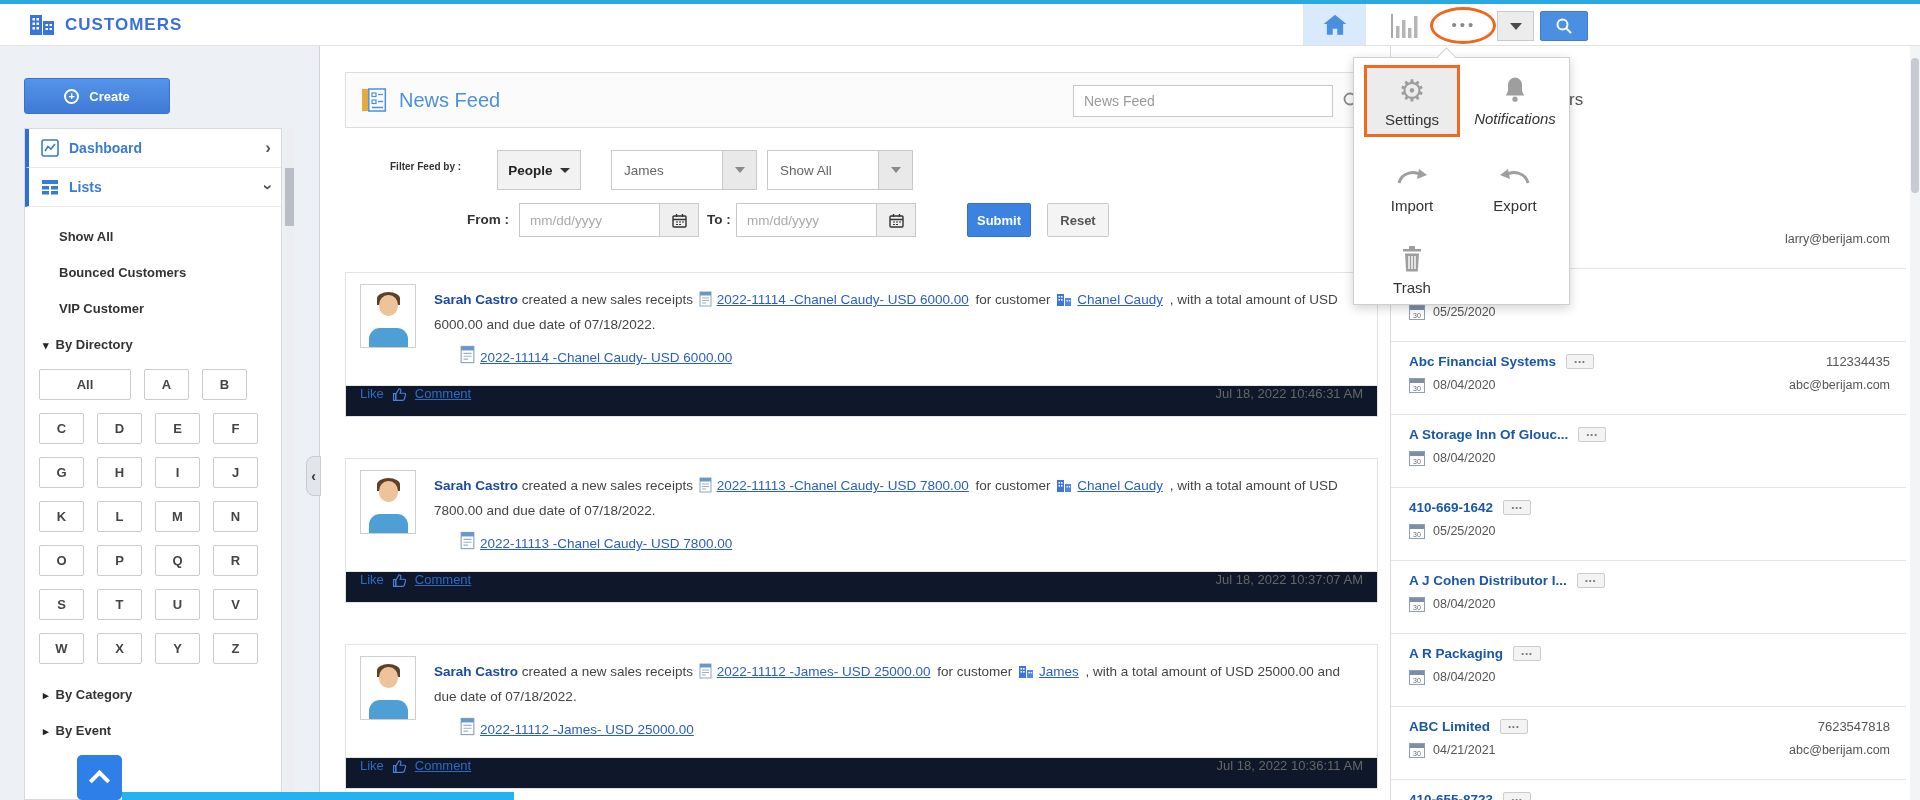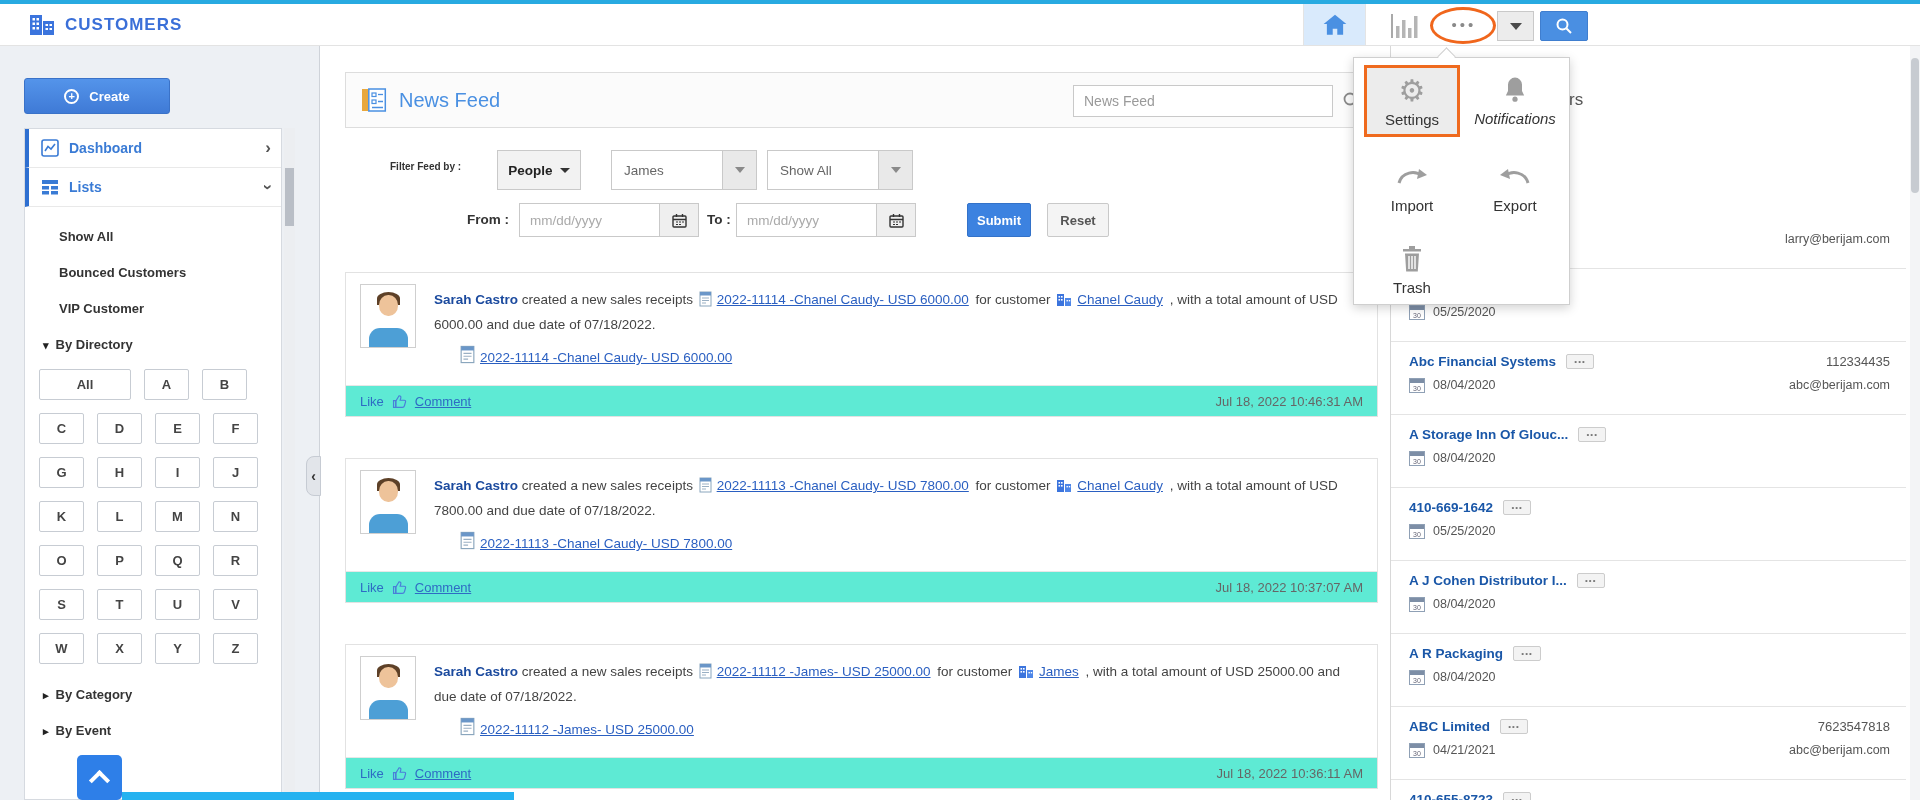--- a/index.html
+++ b/index.html
@@ -89,21 +89,21 @@
 .card-body { display:flex; padding:11px 14px 6px; }
 .avatar { width:56px; height:64px; border:1px solid #cfcfcf; background:#fff; position:relative; overflow:hidden; flex:none; }
 .avatar .hair { position:absolute; top:7px; left:16px; width:23px; height:13px; background:#5d4027; border-radius:50% 50% 0 0; }
 .avatar .head { position:absolute; top:10px; left:18px; width:19px; height:21px; background:#eec39a; border-radius:48%; }
 .avatar .bodyp { position:absolute; bottom:0; left:8px; width:39px; height:19px; background:#4d9fd6; border-radius:11px 11px 0 0; }
 .card-text { margin-left:18px; font-size:13.5px; color:#444; line-height:22px; padding-top:5px; flex:1; }
 .fname { color:#1b4a9e; font-weight:bold; }
 .flink { color:#2a5fc1; text-decoration:underline; padding:0 3px; cursor:pointer; }
 .icg { display:inline-block; vertical-align:-3px; margin:0 2px; }
 .sub-link { margin:9px 0 8px 24px; font-size:13.5px; display:flex; align-items:center; }
-.card-footer { height:31px; background:#5eead4; border-top:1px solid #e7e7e7; display:flex; align-items:center; padding:0 14px; font-size:13px; }
+.card-footer { height:31px; background:#0f172a; border-top:1px solid #e7e7e7; display:flex; padding:0 14px; font-size:13px; }
 .like { color:#2e6bc4; cursor:pointer; }
 .comment { color:#2e6bc4; text-decoration:underline; cursor:pointer; }
 .thumb-ic { margin:0 7px; display:flex; }
 .ftime { margin-left:auto; color:#666; }
 
 
 .rightpanel { position:absolute; left:1390px; top:46px; right:0; bottom:0; background:#fff; border-left:1px solid #d8d8d8; overflow:hidden; }
 .rp-title { position:absolute; left:110px; top:44px; font-size:17px; color:#555; }
 .cust-list { position:absolute; left:0; right:14px; top:150px; }
 .crow { padding:10px 16px 19px 18px; border-bottom:1px solid #e4e4e4; }

